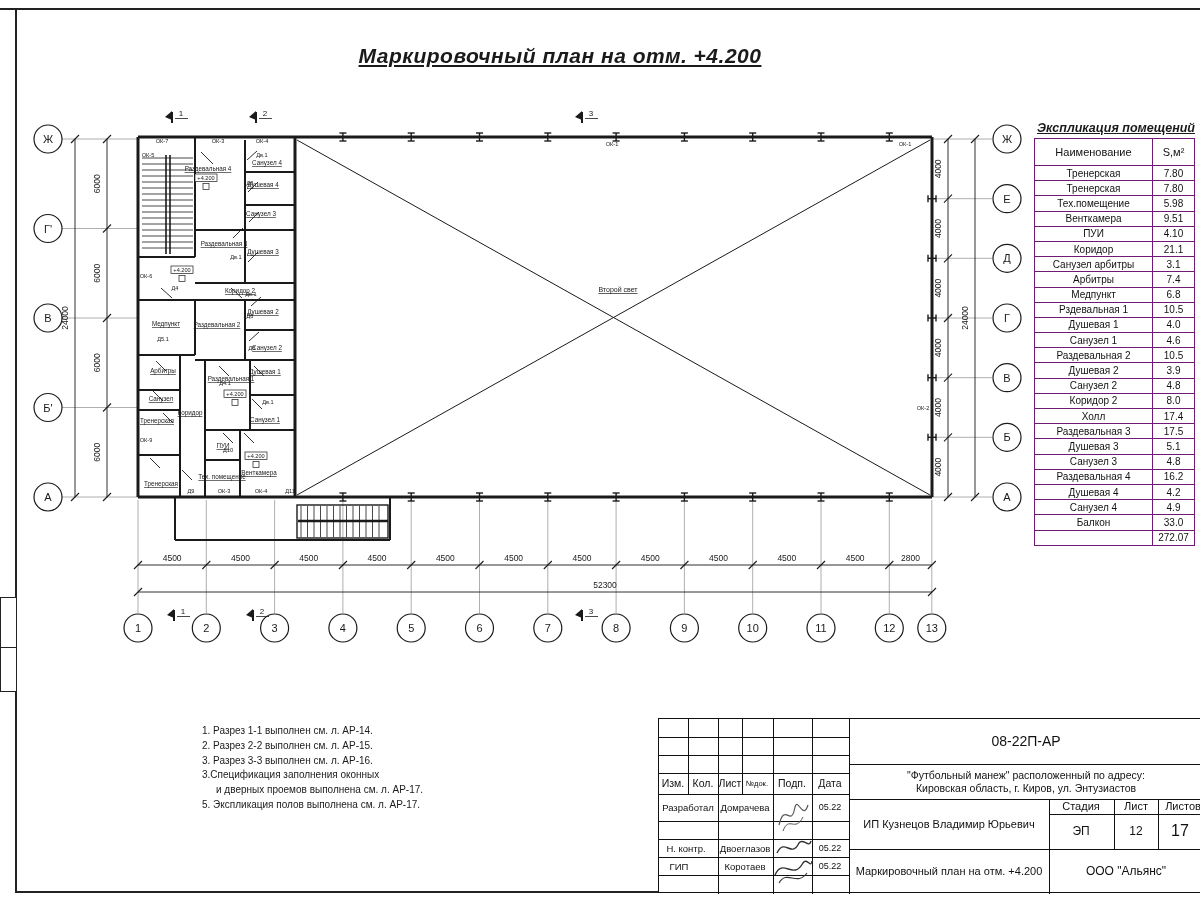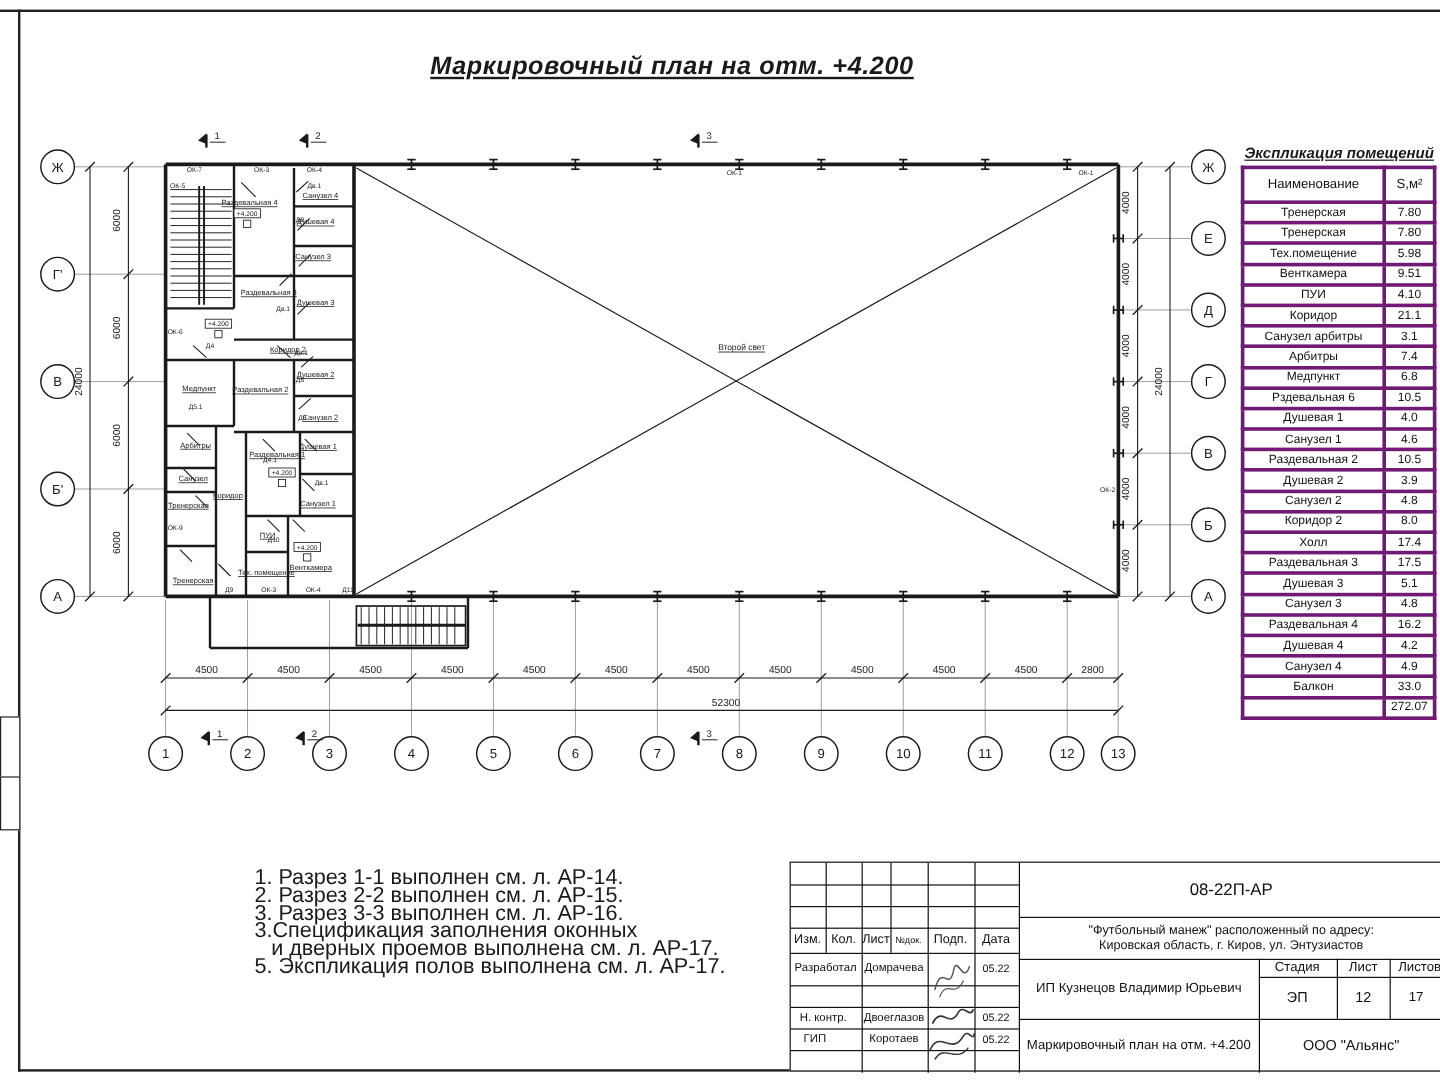--- a/index.html
+++ b/index.html
@@ -19,28 +19,28 @@
   }
   
   #expl-title{
     position:absolute;left:1032px;top:92px;width:168px;text-align:center;
     font-size:12.5px;font-style:italic;font-weight:600;line-height:16px;color:#1a1a1a;
   }
   #expl-title .u{text-decoration:underline;margin-top:28px;}
   #expl-table-wrap{position:absolute;left:1034px;top:138px;}
   table.expl{border-collapse:collapse;table-layout:fixed;background:#fff;}
   table.expl td,table.expl th{
-    border:3px solid #701a75;font-weight:normal;text-align:center;vertical-align:middle;
+    border:1px solid #701a75;font-weight:normal;text-align:center;vertical-align:middle;
     padding:0;overflow:hidden;white-space:nowrap;
   }
   table.expl th{height:26px;font-size:11px;}
   table.expl td{height:14.2px;font-size:10px;}
   table.expl{border:1.5px solid #111;}
   
-  #notes{position:absolute;left:212px;top:724px;font-size:18px;line-height:14.8px;color:#1a1a1a;}
+  #notes{position:absolute;left:202px;top:724px;font-size:10px;line-height:14.8px;color:#1a1a1a;}
   #notes .indent{padding-left:14px;}
   
   #titleblock{position:absolute;left:658px;top:718px;width:544px;height:175px;border:1.8px solid #111;box-sizing:border-box;background:#fff;}
   #titleblock .vl{position:absolute;width:1px;background:#111;}
   #titleblock .hl{position:absolute;height:1px;background:#111;}
   #titleblock .lbl{position:absolute;transform:translate(-50%,-50%);white-space:nowrap;color:#111;}
   .sig-svg{position:absolute;}
   .muted{color:#8a8a8a;}
 </style>
 </head>
@@ -480,21 +480,21 @@
         </tr>
         <tr>
           <td>Арбитры</td>
           <td>7.4</td>
         </tr>
         <tr>
           <td>Медпункт</td>
           <td>6.8</td>
         </tr>
         <tr>
-          <td>Рздевальная 6</td>
+          <td>Рздевальная 1</td>
           <td>10.5</td>
         </tr>
         <tr>
           <td>Душевая 1</td>
           <td>4.0</td>
         </tr>
         <tr>
           <td>Санузел 1</td>
           <td>4.6</td>
         </tr>
@@ -617,15 +617,15 @@
   <div class="lbl" style="left:367px;top:22px;font-size:14px;">08-22П-АР</div>
   <div class="lbl" style="left:367px;top:56px;font-size:10.5px;">"Футбольный манеж" расположенный по адресу:</div>
   <div class="lbl" style="left:367px;top:69px;font-size:10.5px;">Кировская область, г. Киров, ул. Энтузиастов</div>
   <div class="lbl" style="left:290px;top:105px;font-size:11px;">ИП Кузнецов Владимир Юрьевич</div>
   <div class="lbl" style="left:290px;top:152px;font-size:11px;">Маркировочный план на отм. +4.200</div>
   <div class="lbl" style="left:422px;top:87px;font-size:11px;">Стадия</div>
   <div class="lbl" style="left:477px;top:87px;font-size:11px;">Лист</div>
   <div class="lbl" style="left:524px;top:87px;font-size:11px;">Листов</div>
   <div class="lbl" style="left:422px;top:112px;font-size:12px;">ЭП</div>
   <div class="lbl" style="left:477px;top:112px;font-size:12px;">12</div>
-  <div class="lbl" style="left:521px;top:112px;font-size:11px;">17</div>
+  <div class="lbl" style="left:521px;top:112px;font-size:16px;">17</div>
   <div class="lbl" style="left:467px;top:152px;font-size:12px;">ООО "Альянс"</div>
 </div>
 
 </body></html>

